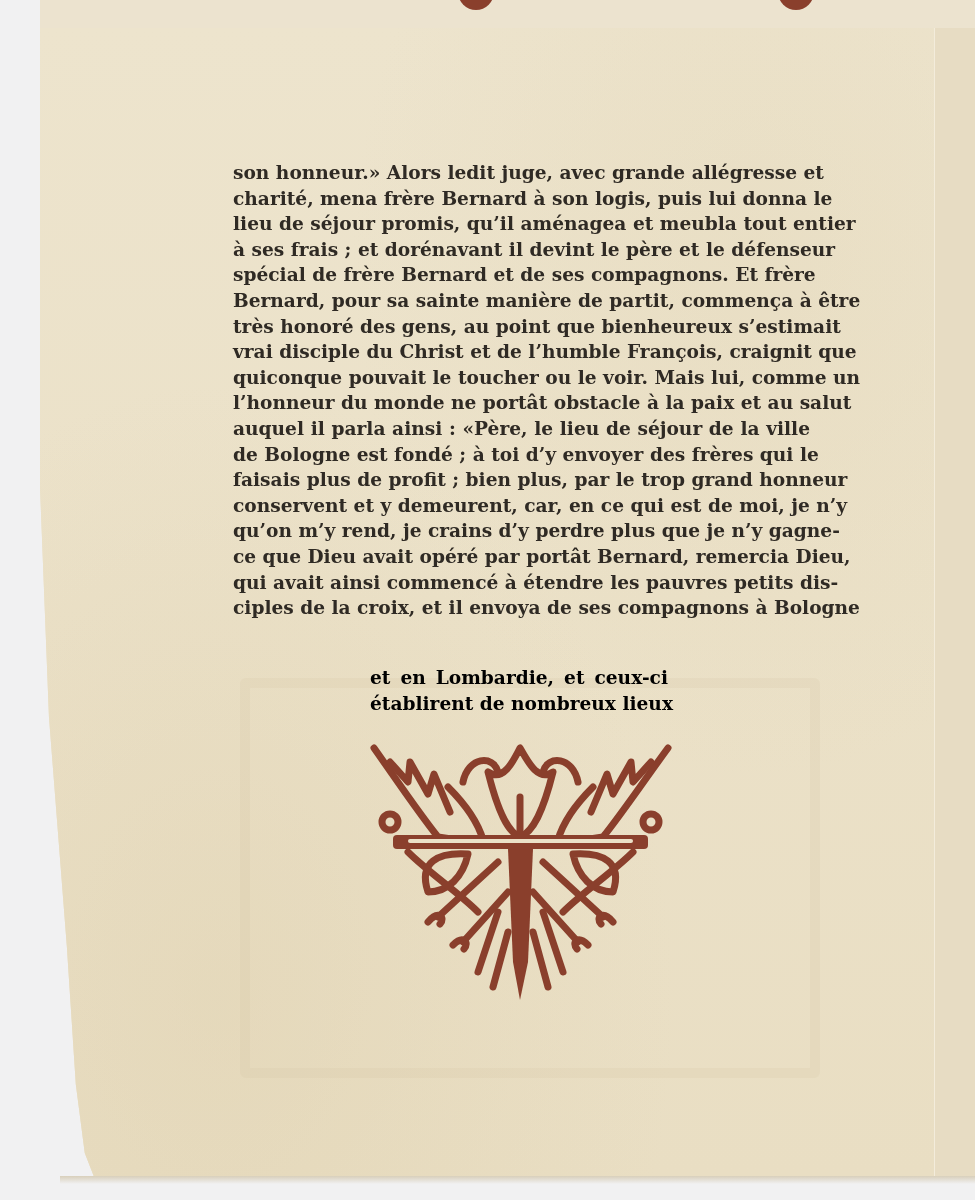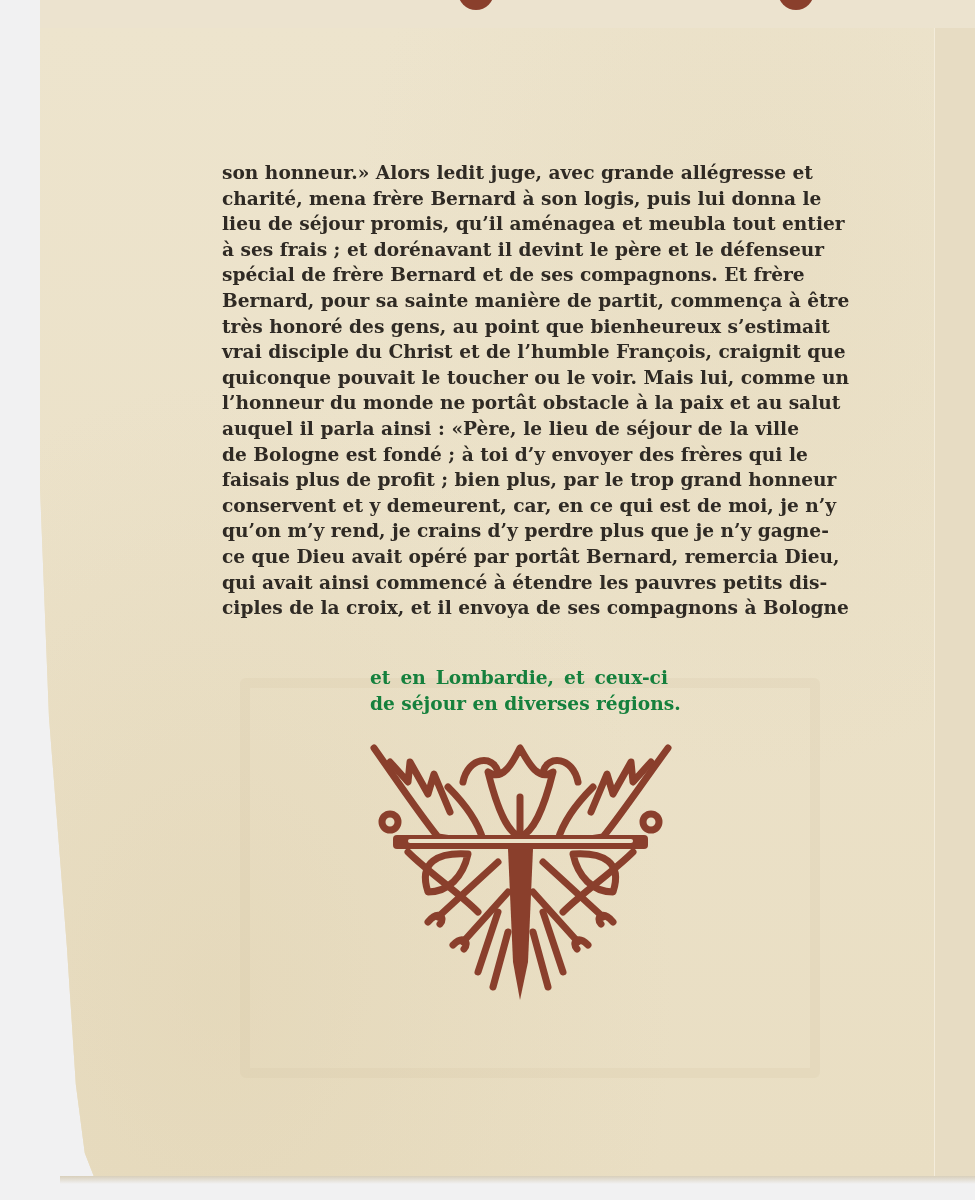--- a/index.html
+++ b/index.html
@@ -70,21 +70,21 @@
       position: absolute;
       left: 200px;
       top: 650px;
       width: 560px;
       height: 380px;
       border: 10px solid rgba(210,196,162,0.18);
       border-radius: 6px;
     }
     .text-block {
       position: absolute;
-      left: 222px;
+      left: 233px;
       top: 160px;
       width: 577px;
       color: #2f2a24;
       font-size: 18.6px;
       line-height: 25.6px;
       font-weight: bold;
     }
     .line {
       display: block;
       text-align: justify;
@@ -92,21 +92,21 @@
       white-space: nowrap;
     }
     .line.last {
       text-align-last: justify;
     }
     .coda {
       position: absolute;
       left: 370px;
       top: 665px;
       width: 298px;
-      color: #15803d;
+      color: #000000;
       font-size: 18.6px;
       line-height: 26px;
       font-weight: bold;
     }
     .coda .line {
       text-align: justify;
       text-align-last: justify;
     }
     .ornament {
       position: absolute;
@@ -154,21 +154,21 @@
   <span class="line">faisais plus de profit ; bien plus, par le trop grand honneur</span>
   <span class="line">conservent et y demeurent, car, en ce qui est de moi, je n’y</span>
   <span class="line">qu’on m’y rend, je crains d’y perdre plus que je n’y gagne-</span>
   <span class="line">ce que Dieu avait opéré par portât Bernard, remercia Dieu,</span>
   <span class="line">qui avait ainsi commencé à étendre les pauvres petits dis-</span>
   <span class="line last">ciples de la croix, et il envoya de ses compagnons à Bologne</span>
 </div>
 
 <div class="coda">
   <span class="line">et en Lombardie, et ceux-ci</span>
-  <span class="line">de séjour en diverses régions.</span>
+  <span class="line">établirent de nombreux lieux</span>
 </div>
 
 <svg class="ornament" viewBox="0 0 305 262">
   <g fill="none" stroke="#8a3f2c" stroke-width="7" stroke-linecap="round" stroke-linejoin="round">
 
     <path d="M6 6 C 30 40, 50 70, 70 95 L 90 98"></path>
     <path d="M300 6 C 275 40, 255 70, 235 95 L 215 98"></path>
     <path d="M22 20 L 40 40 L 42 20 L 60 52 L 66 32 L 82 70"></path>
     <path d="M283 20 L 265 40 L 263 20 L 245 52 L 239 32 L 223 70"></path>
 

